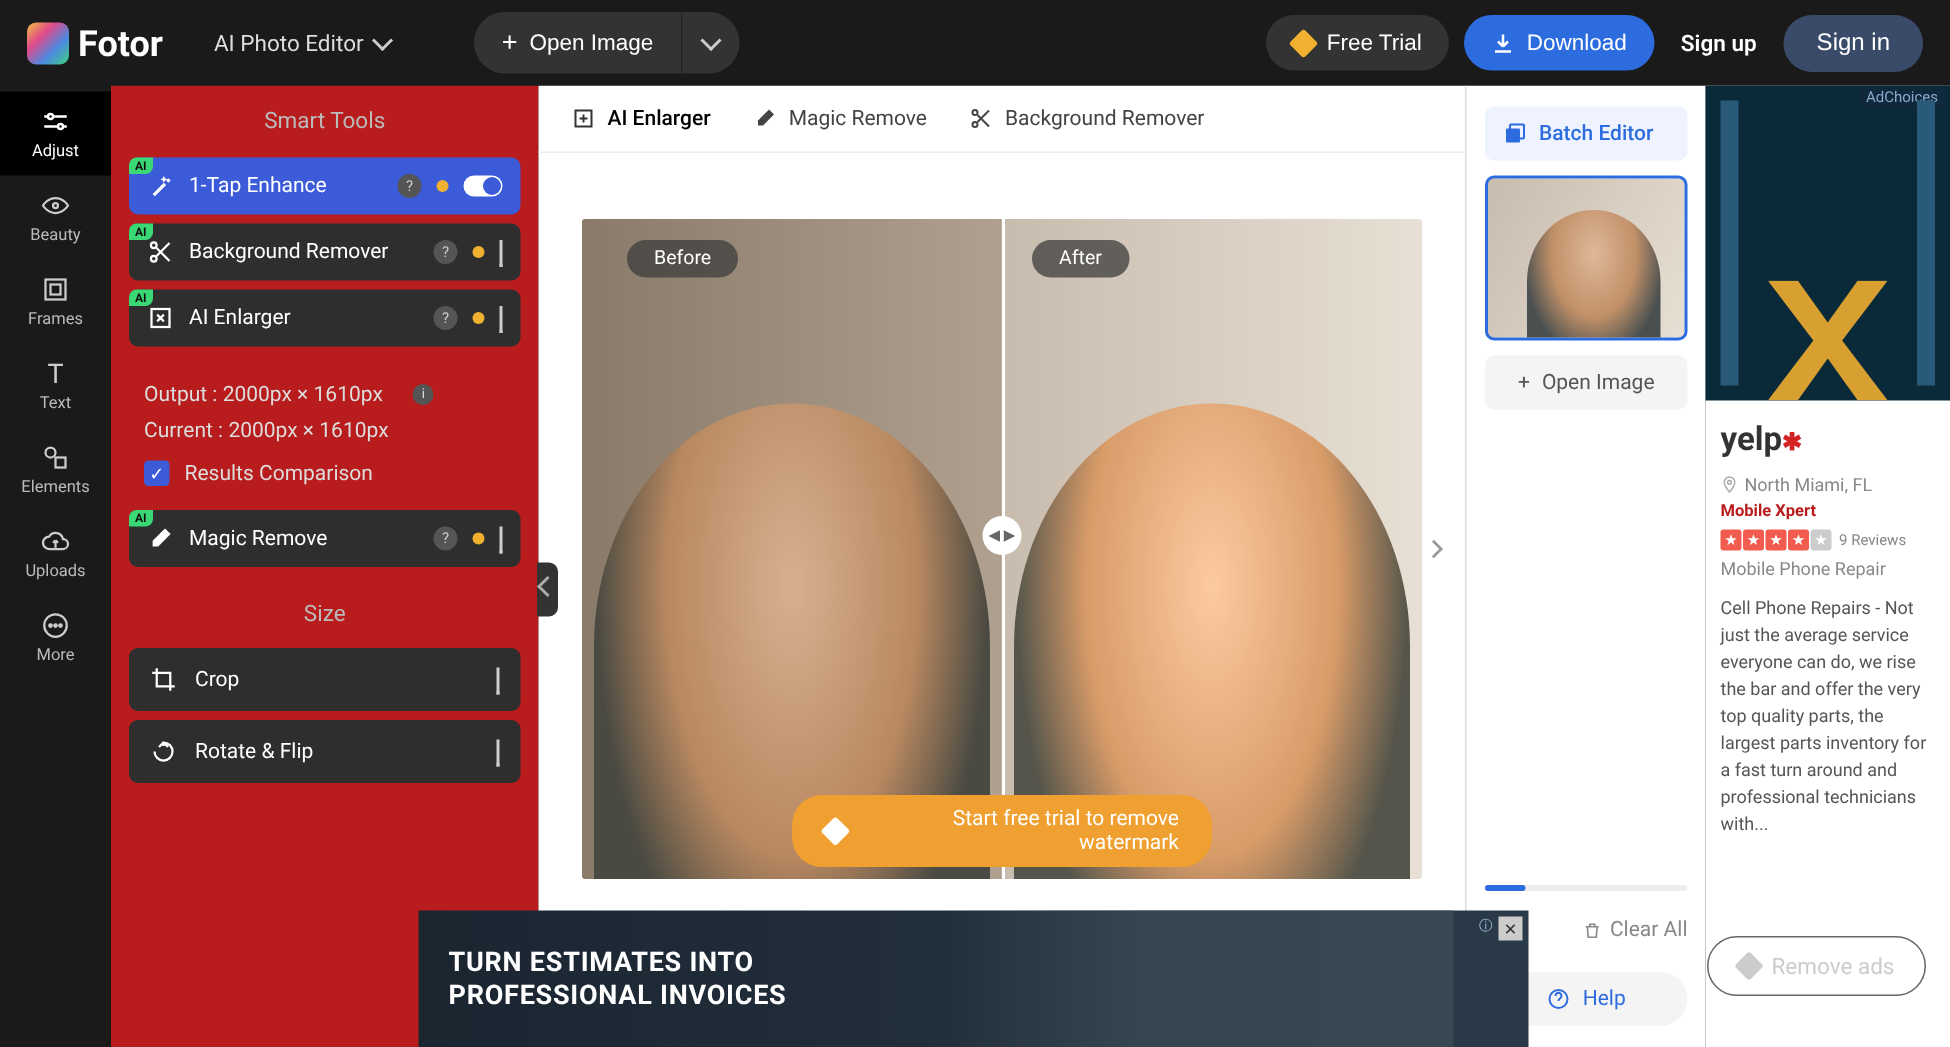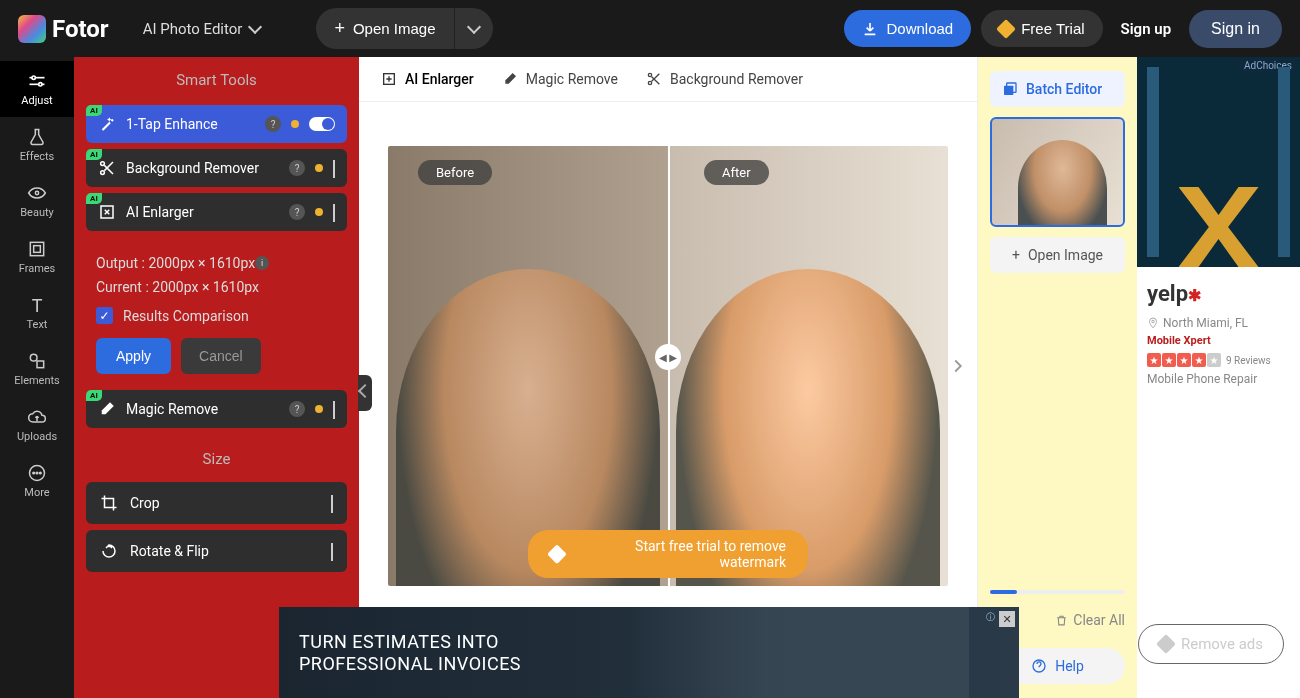--- a/index.html
+++ b/index.html
@@ -44,21 +44,21 @@
 .tool-row.sub { background: #2e2e2e; }
 .ai-badge { position: absolute; left: 0; top: 0; background: #3ad976; color: #111; font-size: 8px; font-weight: 700; padding: 1px 4px; border-radius: 5px 0 5px 0; }
 .tool-icon { width: 18px; height: 18px; display: flex; align-items: center; justify-content: center; color: #fff; }
 .tool-label { flex: 1; color: #fff; }
 .help-circle { width: 16px; height: 16px; border-radius: 50%; background: #555; color: #ccc; font-size: 10px; display: flex; align-items: center; justify-content: center; }
 .status-dot { width: 8px; height: 8px; border-radius: 50%; background: #f0b030; }
 .toggle { width: 26px; height: 14px; background: #fff; border-radius: 7px; position: relative; }
 .toggle::after { content: ""; position: absolute; right: 1px; top: 1px; width: 12px; height: 12px; background: #3b5bd9; border-radius: 50%; }
 .expand-arrow { margin-left: auto; }
 .detail-section { padding: 10px 22px; color: #ddd; font-size: 14px; }
-.detail-line { display: flex; align-items: center; gap: 0; margin: 8px 0; }
+.detail-line { display: flex; align-items: center; gap: 20px; margin: 8px 0; }
 .info-icon { width: 14px; height: 14px; border-radius: 50%; background: #555; font-size: 9px; display: flex; align-items: center; justify-content: center; }
 .checkbox-row { display: flex; align-items: center; gap: 10px; margin-top: 12px; }
 .chk { width: 17px; height: 17px; background: #3b5bd9; border-radius: 3px; display: flex; align-items: center; justify-content: center; color: #fff; font-size: 12px; }
 .btn-row { display: flex; gap: 10px; margin-top: 14px; }
 .btn-apply { background: #2d6cdf; color: #fff; padding: 10px 20px; border-radius: 6px; border: none; cursor: pointer; font-size: 14px; }
 .btn-cancel { background: #3a3a3a; color: #999; padding: 10px 18px; border-radius: 6px; border: none; cursor: pointer; font-size: 14px; }
 .size-title { text-align: center; color: #bbb; padding: 16px 0 8px; font-size: 15px; }
 .size-row { margin: 6px 12px; padding: 12px 14px; background: #2e2e2e; border-radius: 6px; display: flex; align-items: center; gap: 12px; cursor: pointer; }
 
 
@@ -69,38 +69,38 @@
 .tab-icon { width: 16px; height: 16px; }
 .collapse-handle { position: absolute; left: -1px; top: 318px; width: 14px; height: 36px; background: #333; border-radius: 0 6px 6px 0; display: flex; align-items: center; justify-content: center; cursor: pointer; z-index: 5; }
 .canvas-viewport { flex: 1; display: flex; align-items: center; justify-content: center; position: relative; text-align: right; }
 .image-frame { width: 560px; height: 440px; background: linear-gradient(90deg,#8a7a6a 0%,#b0a090 49.9%,#c8bcae 50%,#e8e0d4 100%); position: relative; border-radius: 2px; overflow: hidden; }
 .before-wrap, .after-wrap { position: absolute; top: 0; height: 100%; display: flex; align-items: center; justify-content: center; }
 .before-wrap { left: 0; width: 50%; }
 .after-wrap { right: 0; width: 50%; }
 .person-shape { width: 94%; height: 92%; border-radius: 50% 50% 0 0 / 40% 40% 0 0; background: radial-gradient(ellipse at 50% 30%, #d8b090 0%, #b88860 45%, #4a4a42 70%); position: absolute; bottom: -20%; }
 .badge-label { position: absolute; top: 14px; padding: 5px 18px; background: rgba(60,60,60,0.75); color: #fff; border-radius: 14px; font-size: 13px; }
 .badge-before { left: 30px; }
-.badge-after { left: 316px; }
+.badge-after { left: 300px; }
 .slider-line { position: absolute; left: 50%; top: 0; bottom: 0; width: 2px; background: #fff; }
 .slider-handle { position: absolute; left: 50%; top: 48%; transform: translate(-50%,-50%); width: 26px; height: 26px; background: #fff; border-radius: 50%; display: flex; align-items: center; justify-content: center; font-size: 10px; color: #666; gap: 1px; cursor: ew-resize; }
 .watermark-btn { position: absolute; bottom: 8px; left: 50%; transform: translateX(-50%); background: #f0a030; color: #fff; padding: 8px 22px; border-radius: 20px; font-size: 14px; display: flex; align-items: center; gap: 8px; cursor: pointer; }
 .nav-arrow { position: absolute; top: 50%; transform: translateY(-50%); width: 22px; height: 22px; cursor: pointer; color: #999; }
 .nav-right { right: 8px; }
 
 .bottom-controls { display: flex; align-items: center; padding: 10px 20px 14px; gap: 14px; }
 .ctrl-btn { width: 36px; height: 36px; border-radius: 10px; display: flex; align-items: center; justify-content: center; cursor: pointer; color: #888; }
 .ctrl-group { display: flex; align-items: center; gap: 8px; background: #f4f4f4; border-radius: 22px; padding: 4px 8px; }
 .arrow-dis { opacity: 0.4; }
 .zoom-group { margin-left: auto; display: flex; align-items: center; gap: 6px; background: #f4f4f4; border-radius: 22px; padding: 8px 14px; }
 .dim-text { color: #555; font-size: 14px; padding: 0 6px; }
 .zoom-btn { width: 20px; height: 20px; display: flex; align-items: center; justify-content: center; cursor: pointer; color: #555; font-size: 18px; font-weight: 700; }
 .zoom-val { color: #333; font-size: 14px; padding: 0 4px; }
 
 
-.right-col { width: 160px; background: #fef9c3; padding: 14px 12px; display: flex; flex-direction: column; gap: 10px; border-left: 1px solid #eee; }
+.right-col { width: 160px; background: #ffffff; padding: 14px 12px; display: flex; flex-direction: column; gap: 10px; border-left: 1px solid #eee; }
 .batch-btn { background: #eef3ff; color: #2d6cdf; padding: 10px 12px; border-radius: 6px; display: flex; align-items: center; gap: 8px; cursor: pointer; font-size: 14px; font-weight: 500; }
 .thumb-wrap { border: 2px solid #2d6cdf; border-radius: 6px; overflow: hidden; height: 110px; background: linear-gradient(120deg,#c8bcae,#e8e0d4); position: relative; }
 .thumb-person { position: absolute; bottom: -10%; left: 20%; width: 68%; height: 90%; background: radial-gradient(ellipse at 50% 30%, #e0b898 0%, #c09068 45%, #4a5050 75%); border-radius: 50% 50% 0 0; }
 .open-img-side { display: flex; align-items: center; gap: 8px; justify-content: center; color: #555; font-size: 14px; padding: 10px; background: #f4f4f4; border-radius: 6px; cursor: pointer; }
 .pager-row { margin-top: auto; display: flex; align-items: center; justify-content: space-between; font-size: 14px; }
 .pager-left { color: #555; }
 .pager-left .cur { color: #222; font-weight: 500; }
 .clear-all { display: flex; align-items: center; gap: 5px; color: #888; cursor: pointer; }
 .help-btn { margin-top: 10px; background: #f4f4f4; border-radius: 22px; padding: 10px 18px; display: flex; align-items: center; justify-content: center; gap: 8px; color: #2d6cdf; cursor: pointer; font-size: 14px; }
 
@@ -116,21 +116,21 @@
 .biz-name { font-weight: 700; color: #b91c1c; margin-top: 4px; font-size: 11px; }
 .stars { display: flex; gap: 1px; margin-top: 6px; align-items: center; }
 .star { width: 14px; height: 14px; background: #f15c4f; border-radius: 2px; display: flex; align-items: center; justify-content: center; color: #fff; font-size: 10px; }
 .star.empty { background: #ccc; }
 .reviews { font-size: 10px; color: #888; margin-left: 4px; }
 .category { color: #888; font-size: 12px; margin-top: 5px; }
 .desc { color: #555; font-size: 12px; margin-top: 10px; line-height: 1.5; }
 
 
 .ad-banner { position: absolute; left: 279px; bottom: 0; width: 740px; height: 91px; background: linear-gradient(90deg,#1a2530,#2a3a48); display: flex; align-items: center; padding: 0 20px; z-index: 10; }
-.ad-banner-text { color: #fff; font-weight: 400; font-size: 18px; line-height: 1.2; letter-spacing: 0.5px; }
+.ad-banner-text { color: #fff; font-weight: 700; font-size: 18px; line-height: 1.2; letter-spacing: 0.5px; }
 .ad-banner-close { position: absolute; top: 4px; right: 4px; width: 16px; height: 16px; background: #ccc; color: #333; font-size: 11px; display: flex; align-items: center; justify-content: center; cursor: pointer; }
 .ad-banner-ad { position: absolute; top: 4px; right: 24px; font-size: 9px; color: #a0c0e0; }
 .ad-people { position: absolute; right: 50px; top: 0; bottom: 0; width: 340px; background: linear-gradient(90deg,transparent,#3a4a56 40%); opacity: 0.8; }
 
 
 .remove-ads { position: absolute; right: 16px; bottom: 34px; background: transparent; border: 1px solid #666; color: #ccc; padding: 10px 20px; border-radius: 22px; display: flex; align-items: center; gap: 8px; cursor: pointer; font-size: 15px; z-index: 20; }
 
 svg { width: 100%; height: 100%; }
 </style>
 </head>
@@ -150,31 +150,31 @@
     <div class="open-image-group">
       <button class="btn btn-dark split-left">
         <span style="font-size:18px;">+</span>
         <span>Open Image</span>
       </button>
       <button class="btn btn-dark split-right">
         <span class="chev"></span>
       </button>
     </div>
     <div class="header-right">
+      <button class="btn btn-trial">
+        <span class="diamond"></span>
+        <span>Free Trial</span>
+      </button>
       <button class="btn btn-blue">
         <span style="width:16px;height:16px;">
           <svg viewBox="0 0 24 24" fill="none" stroke="#fff" stroke-width="2.5">
               <path d="M12 3v12m0 0l-5-5m5 5l5-5M4 20h16"></path>
             </svg>
         </span>
         <span>Download</span>
-      </button>
-      <button class="btn btn-trial">
-        <span class="diamond"></span>
-        <span>Free Trial</span>
       </button>
       <span class="signup">Sign up</span>
       <button class="btn btn-signin">Sign in</button>
     </div>
   </div>
 
   <div class="main">
 
     <div class="rail">
       <div class="rail-item active">
@@ -186,28 +186,20 @@
               <circle cx="16" cy="16" r="2"></circle>
               <line x1="3" y1="16" x2="14" y2="16"></line>
               <line x1="18" y1="16" x2="21" y2="16"></line>
             </svg>
           </span>
         <span>Adjust</span>
       </div>
       <div class="rail-item">
         <span class="rail-icon">
             <svg viewBox="0 0 24 24" fill="none" stroke="#ccc" stroke-width="1.8">
-              <path d="M9 3h6M10 3v6l-5 9a2 2 0 002 3h10a2 2 0 002-3l-5-9V3"></path>
-            </svg>
-          </span>
-        <span>Effects</span>
-      </div>
-      <div class="rail-item">
-        <span class="rail-icon">
-            <svg viewBox="0 0 24 24" fill="none" stroke="#ccc" stroke-width="1.8">
               <path d="M2 12s3.5-6 10-6 10 6 10 6-3.5 6-10 6-10-6-10-6z"></path>
               <circle cx="12" cy="12" r="2"></circle>
             </svg>
           </span>
         <span>Beauty</span>
       </div>
       <div class="rail-item">
         <span class="rail-icon">
             <svg viewBox="0 0 24 24" fill="none" stroke="#ccc" stroke-width="1.8">
               <rect x="4" y="4" width="16" height="16"></rect>
@@ -300,24 +292,20 @@
         <div class="detail-line">
           <span>Output : 2000px × 1610px</span>
           <span class="info-icon">i</span>
         </div>
         <div class="detail-line">
           <span>Current : 2000px × 1610px</span>
         </div>
         <div class="checkbox-row">
           <span class="chk">✓</span>
           <span>Results Comparison</span>
-        </div>
-        <div class="btn-row">
-          <button class="btn-apply">Apply</button>
-          <button class="btn-cancel">Cancel</button>
         </div>
       </div>
 
       <div class="tool-row sub">
         <span class="ai-badge">AI</span>
         <span class="tool-icon">
             <svg viewBox="0 0 24 24" fill="#fff">
               <path d="M16 3l5 5-11 11H5v-5z"></path>
             </svg>
           </span>
@@ -491,20 +479,21 @@
         <div class="biz-name">Mobile Xpert</div>
         <div class="stars">
           <span class="star">★</span>
           <span class="star">★</span>
           <span class="star">★</span>
           <span class="star">★</span>
           <span class="star empty">★</span>
           <span class="reviews">9 Reviews</span>
         </div>
         <div class="category">Mobile Phone Repair</div>
+        <div class="desc">Cell Phone Repairs - Not just the average service everyone can do, we rise the bar and offer the very top quality parts, the largest parts inventory for a fast turn around and professional technicians with...</div>
       </div>
     </div>
   </div>
 
   <div class="ad-banner">
     <div class="ad-people"></div>
     <div class="ad-banner-text">
       <div>TURN ESTIMATES INTO</div>
       <div>PROFESSIONAL INVOICES</div>
     </div>

